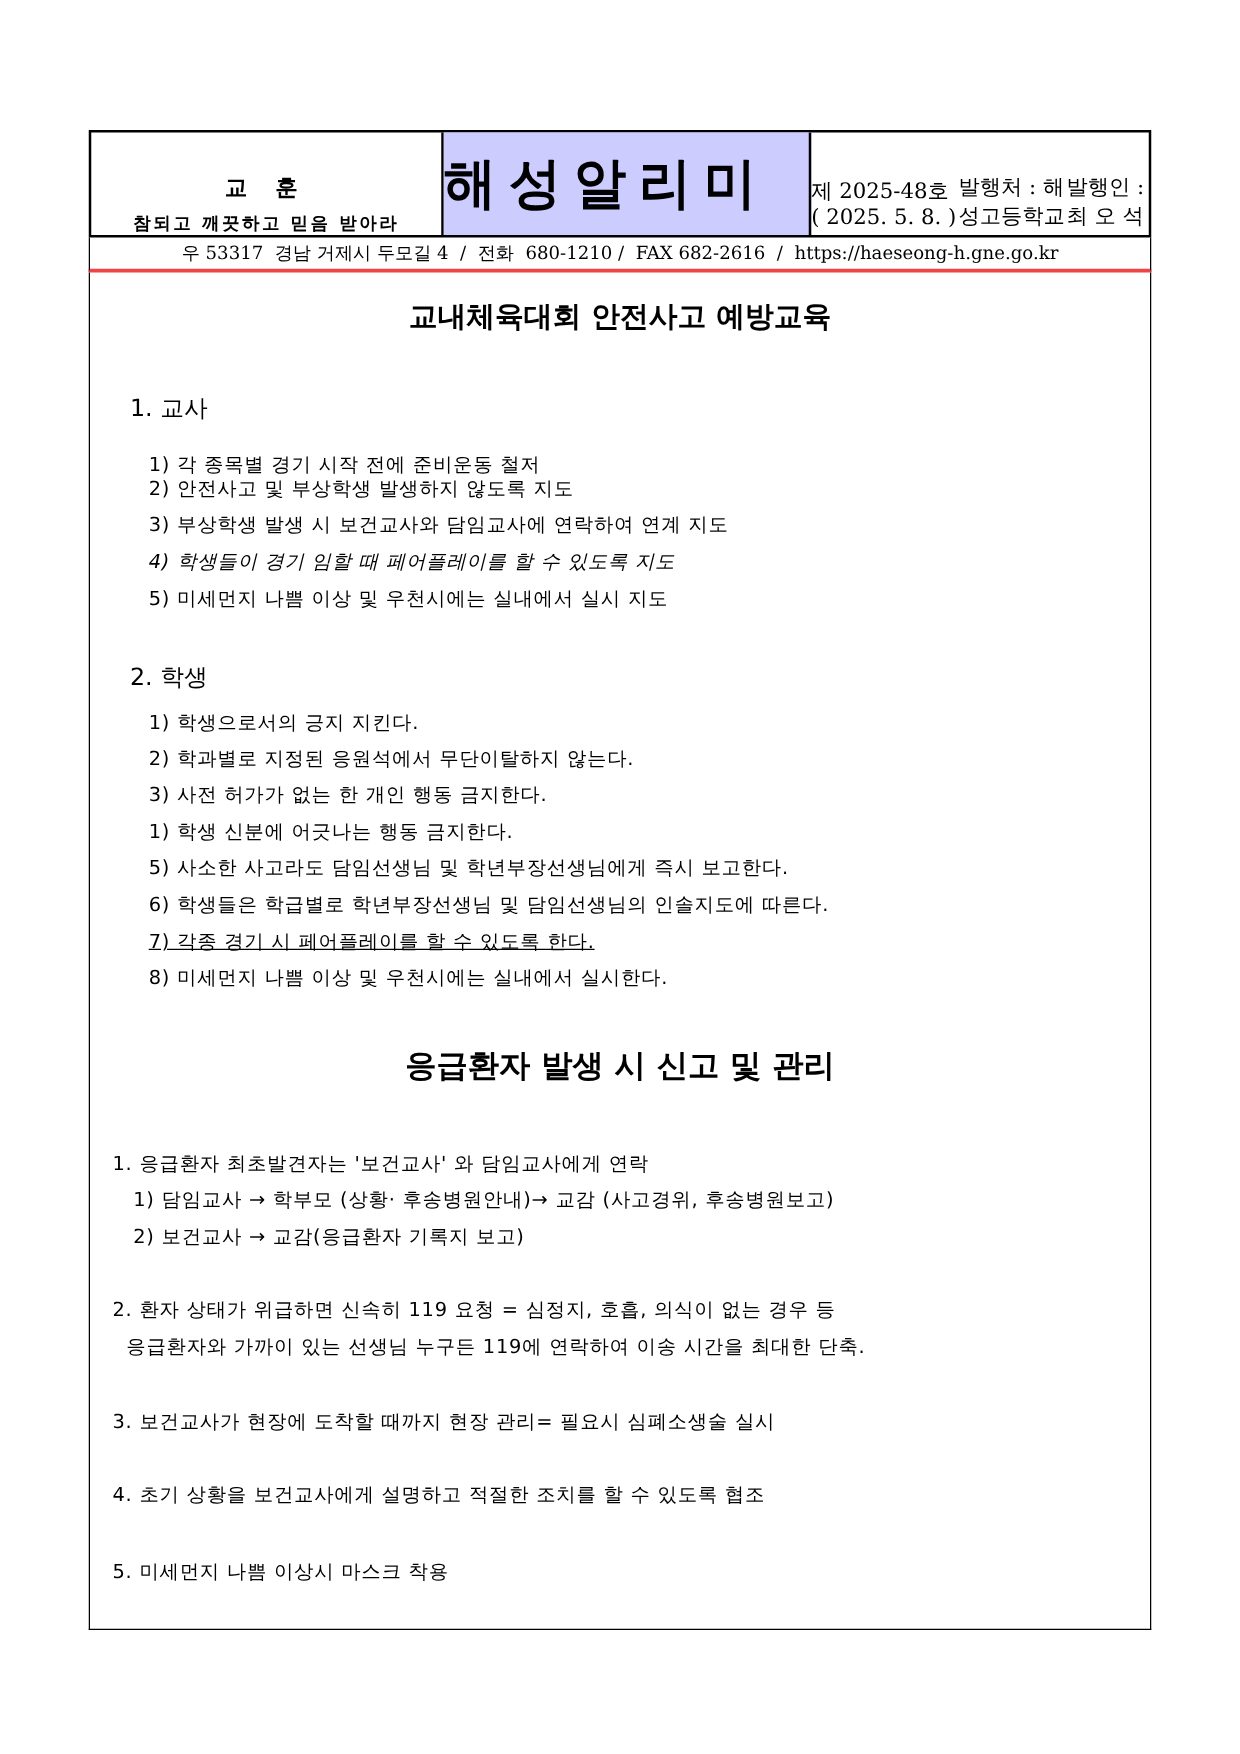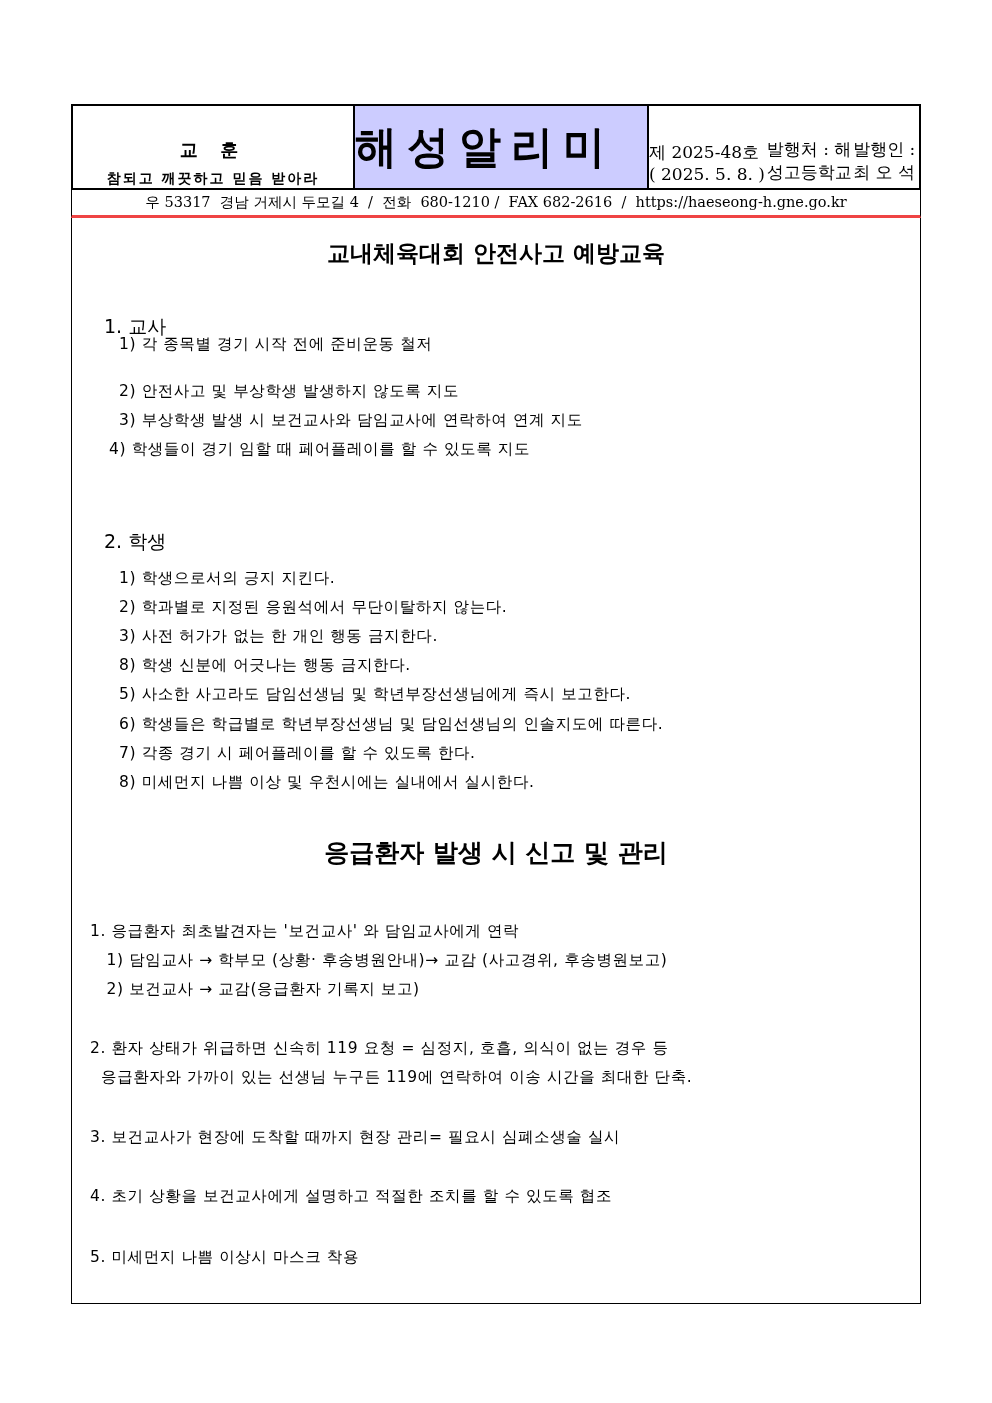--- a/index.html
+++ b/index.html
@@ -36,33 +36,34 @@
       <div>발행처 : 해성고등학교</div>
       <div>발행인 : 최 오 석</div>
     </div>
   </div>
   <div class="address">우 53317  경남 거제시 두모길 4  /  전화  680-1210 /  FAX 682-2616  /  https://haeseong-h.gne.go.kr</div>
 
   <div class="body">
     <div class="h1" style="top:20px;">교내체육대회 안전사고 예방교육</div>
 
     <div class="sec" style="left:32px; top:96px;">1. 교사</div>
-    <div class="item" style="left:47px; top:116px;">1) 각 종목별 경기 시작 전에 준비운동 철저</div>
+    <div class="item" style="left:47px; top:144px;">1) 각 종목별 경기 시작 전에 준비운동 철저</div>
     <div class="item" style="left:47px; top:163px;">2) 안전사고 및 부상학생 발생하지 않도록 지도</div>
     <div class="item" style="left:47px; top:192px;">3) 부상학생 발생 시 보건교사와 담임교사에 연락하여 연계 지도</div>
-    <div class="item" style="left:37px; top:221px;">4) 학생들이 경기 임할 때 페어플레이를 할 수 있도록 지도</div>
+    <div class="item" style="left:47px; top:221px;font-style:italic;">4) 학생들이 경기 임할 때 페어플레이를 할 수 있도록 지도</div>
+    <div class="item" style="left:47px; top:251px;">5) 미세먼지 나쁨 이상 및 우천시에는 실내에서 실시 지도</div>
 
     <div class="sec" style="left:32px; top:311px;">2. 학생</div>
     <div class="item" style="left:47px; top:350px;text-align:center;">1) 학생으로서의 긍지 지킨다.</div>
     <div class="item" style="left:47px; top:379px;">2) 학과별로 지정된 응원석에서 무단이탈하지 않는다.</div>
     <div class="item" style="left:47px; top:408px;">3) 사전 허가가 없는 한 개인 행동 금지한다.</div>
-    <div class="item" style="left:47px; top:437px;">8) 학생 신분에 어긋나는 행동 금지한다.</div>
+    <div class="item" style="left:47px; top:437px;">1) 학생 신분에 어긋나는 행동 금지한다.</div>
     <div class="item" style="left:47px; top:466px;">5) 사소한 사고라도 담임선생님 및 학년부장선생님에게 즉시 보고한다.</div>
     <div class="item" style="left:47px; top:496px;">6) 학생들은 학급별로 학년부장선생님 및 담임선생님의 인솔지도에 따른다.</div>
-    <div class="item" style="left:47px; top:525px;">7) 각종 경기 시 페어플레이를 할 수 있도록 한다.</div>
+    <div class="item" style="left:47px; top:525px;text-decoration:underline;">7) 각종 경기 시 페어플레이를 할 수 있도록 한다.</div>
     <div class="item" style="left:47px; top:554px;">8) 미세먼지 나쁨 이상 및 우천시에는 실내에서 실시한다.</div>
 
     <div class="h1 red" style="top:618px;">응급환자 발생 시 신고 및 관리</div>
 
     <div class="item" style="left:18px; top:703px;">1. 응급환자 최초발견자는 '보건교사' 와 담임교사에게 연락</div>
     <div class="item" style="left:18px; top:732px;">   1) 담임교사 → 학부모 (상황· 후송병원안내)→ 교감 (사고경위, 후송병원보고)</div>
     <div class="item" style="left:18px; top:761px;">   2) 보건교사 → 교감(응급환자 기록지 보고)</div>
     <div class="item" style="left:18px; top:820px;">2. 환자 상태가 위급하면 신속히 119 요청 = 심정지, 호흡, 의식이 없는 경우 등</div>
     <div class="item" style="left:18px; top:849px;">  응급환자와 가까이 있는 선생님 누구든 119에 연락하여 이송 시간을 최대한 단축.</div>
     <div class="item" style="left:18px; top:909px;">3. 보건교사가 현장에 도착할 때까지 현장 관리= 필요시 심폐소생술 실시</div>

